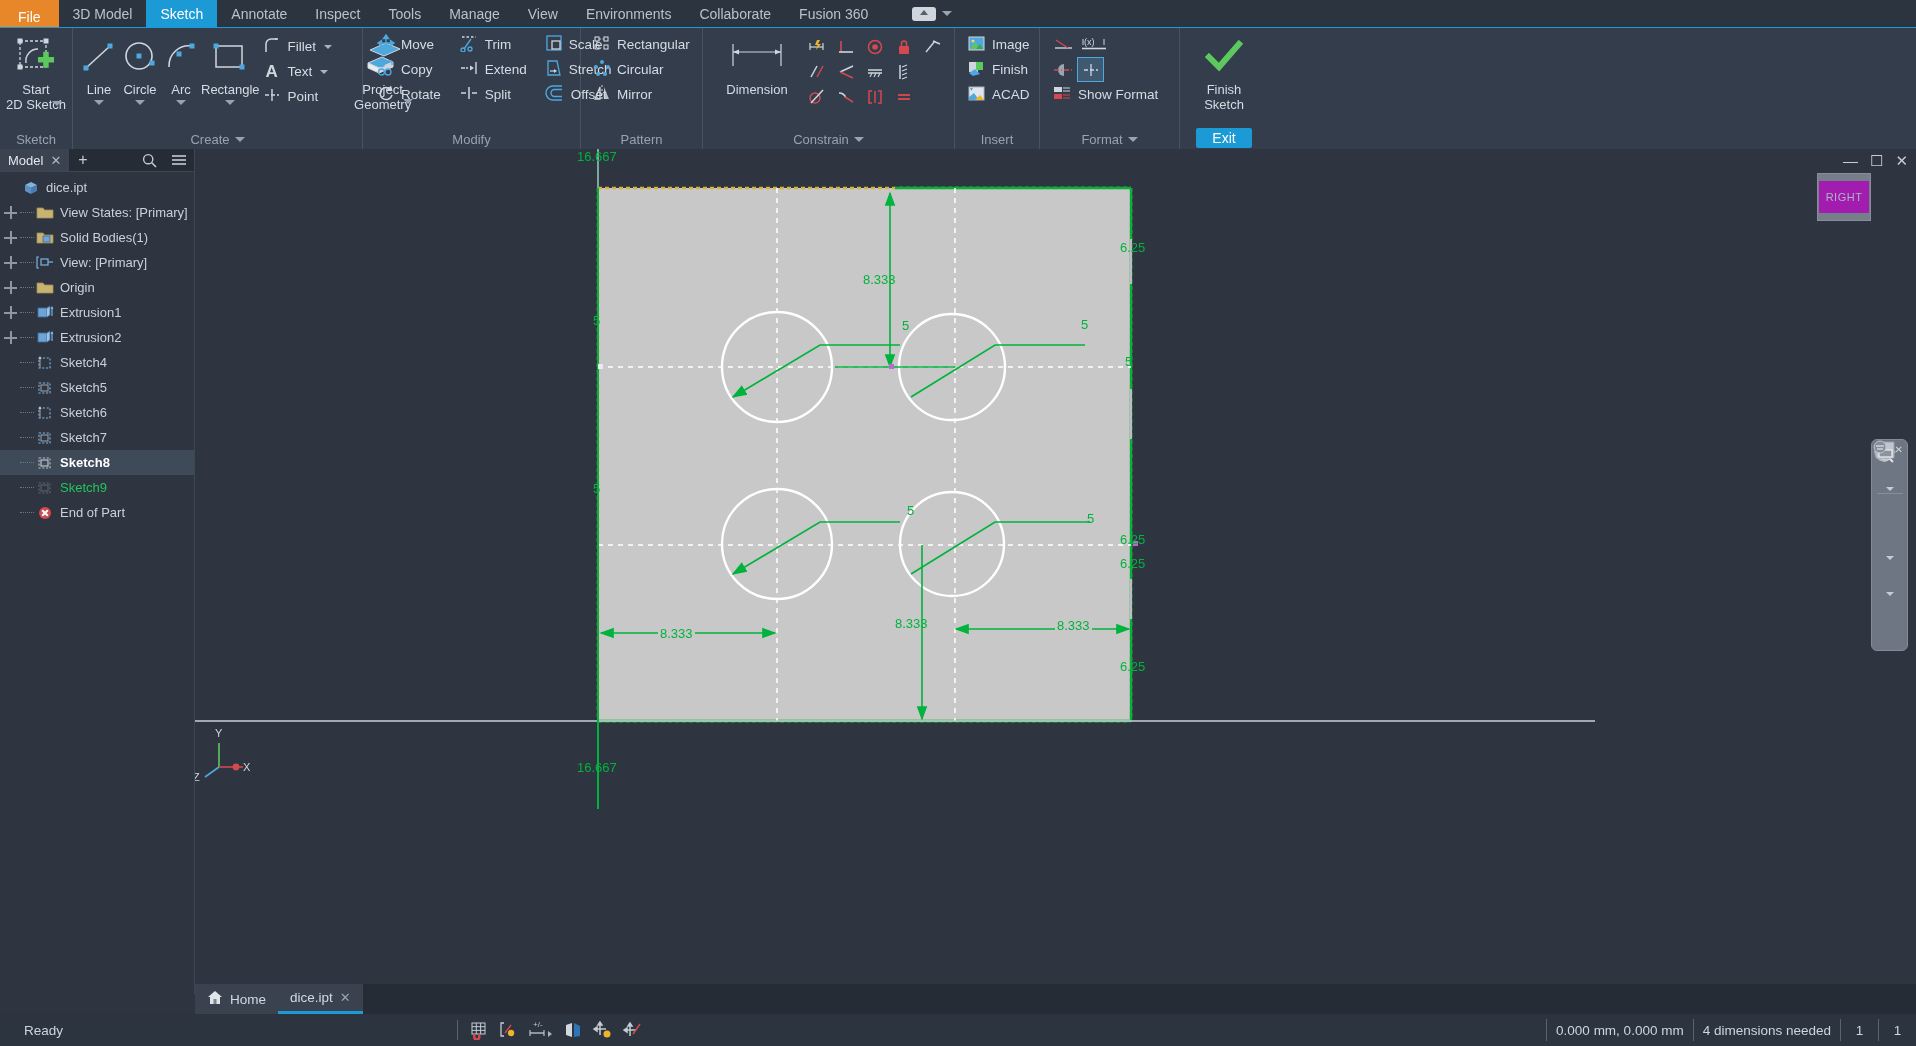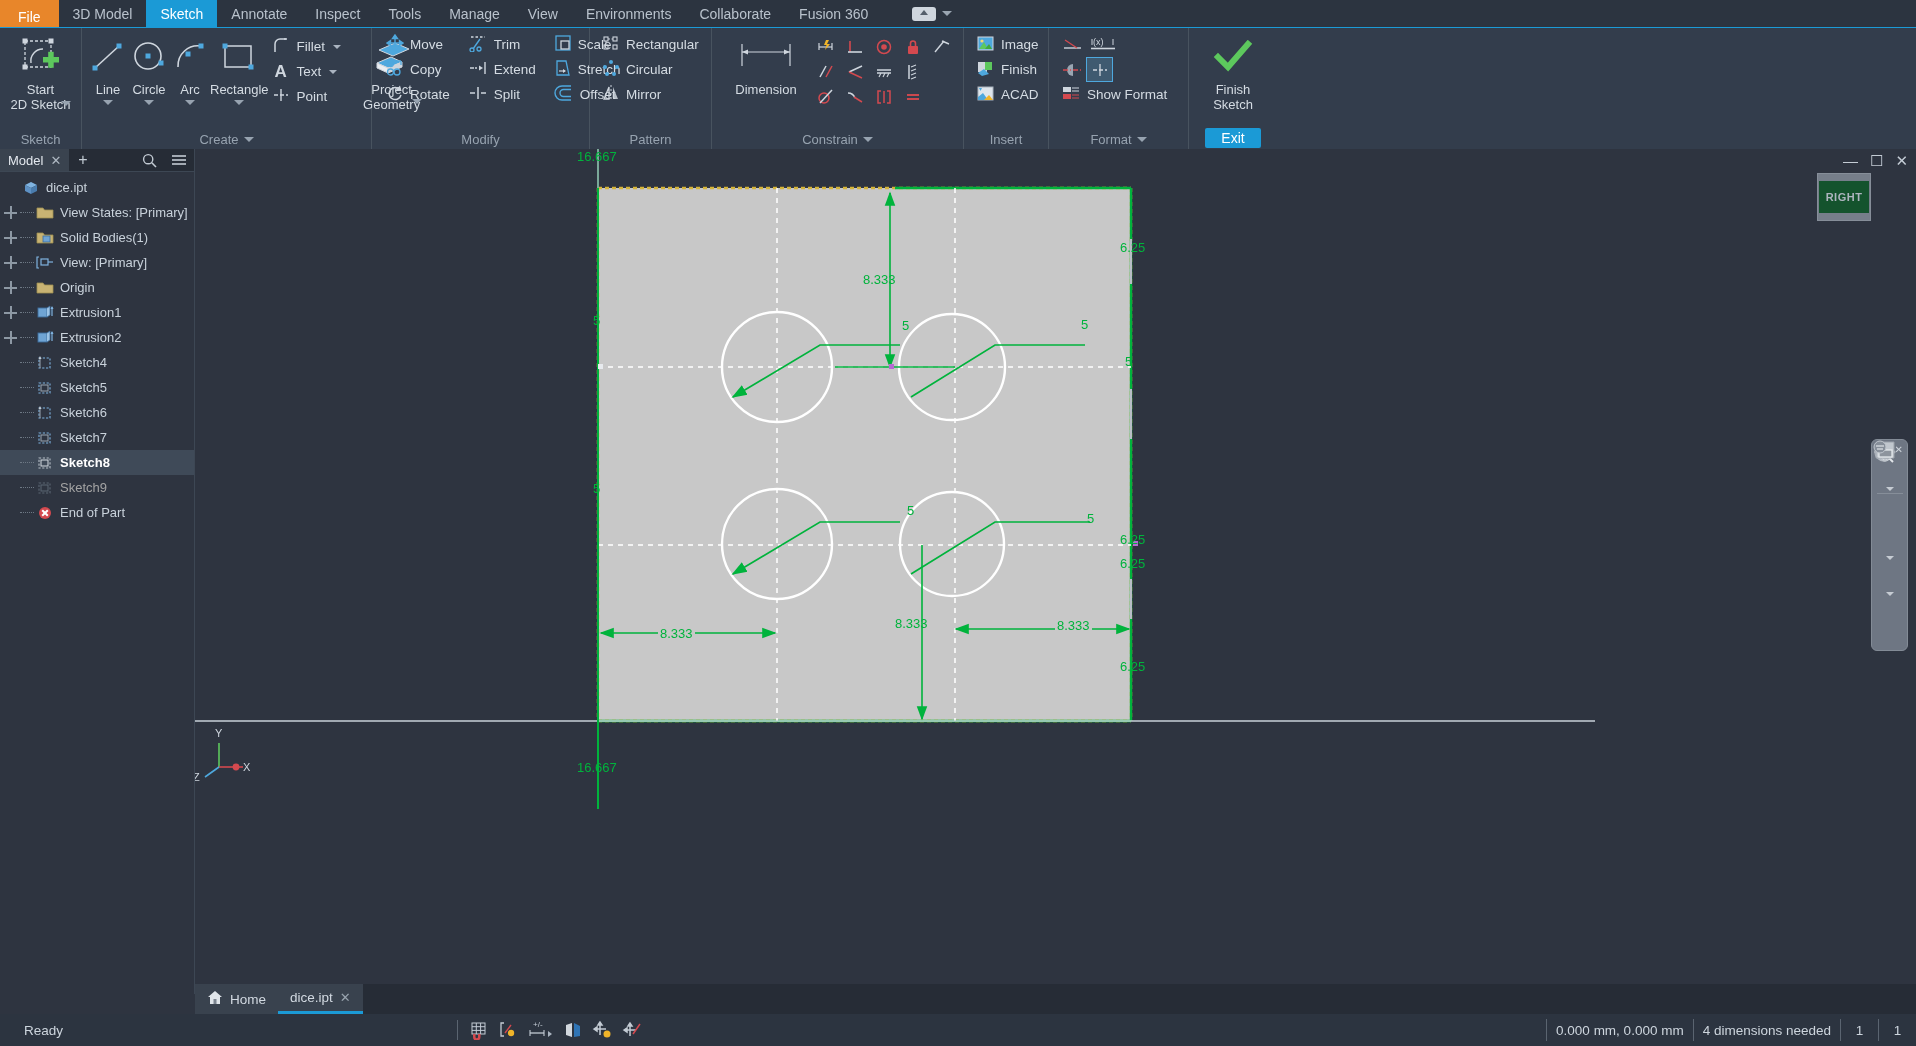--- a/index.html
+++ b/index.html
@@ -98,21 +98,21 @@
   .btab-plus { display:flex;align-items:center;padding:0 9px;color:#c3cbd4;font-size:16px;cursor:pointer;}
   .btab-spacer { flex: 1; }
   .btab-icon { display:flex;align-items:center;padding:0 7px;cursor:pointer; }
 
   .tree { padding-top: 3px; font-size: 13px; overflow: hidden; }
   .trow {
     display: flex; align-items: center; height: 25px; padding-left: 4px;
     color: #c9d2db; cursor: pointer; white-space: nowrap;
   }
   .trow.sel { background: #3f4a58; color: #ffffff; font-weight: bold; }
-  .trow.dim { color: #a3a3a3; }
+  .trow.dim { color: #22c55e; }
   .plus {
     width: 13px; height: 13px; position: relative; flex: none; margin-right: 3px;
   }
   .plus:before, .plus:after {
     content: ""; position: absolute; background: #8d98a4;
   }
   .plus:before { left: 0; top: 6px; width: 13px; height: 1.6px; }
   .plus:after  { top: 0; left: 6px; height: 13px; width: 1.6px; }
   .nopl { width: 13px; flex: none; margin-right: 3px; }
   .dots { width: 14px; flex:none; border-bottom:1px dotted #6d7884; height:1px; }
@@ -127,21 +127,21 @@
 
   .winbtns { position: absolute; right: 8px; top: 5px; display:flex; gap:12px; z-index: 40;}
   .winbtn { color: #c4ccd5; font-size: 15px; cursor: pointer; line-height: 14px;}
 
   .viewcube {
     position: absolute; right: 45px; top: 24px; width: 54px; height: 48px;
     background: #767e8a; border: 1px solid #868e99;
     display: flex; align-items: center; justify-content: center;
     color: #aeb5bf; font-size: 11px; letter-spacing: .5px; cursor: pointer;
   }
-  .viewcube span { background:#14532d; padding:10px 7px;font-weight:bold; }
+  .viewcube span { background:#a21caf; padding:10px 7px; }
 
   .navbar {
     position: absolute; right: 8px; top: 290px; width: 37px;
     background: #6e7683; border: 1px solid #838b96; border-radius: 6px;
     display: flex; flex-direction: column; align-items: center; padding: 4px 0 4px 0; gap: 2px;
   }
   .navbar .nx { align-self:flex-end; margin-right:4px; color:#cdd3da; font-size:10px; cursor:pointer;}
   .navbar .ni { width: 30px; height: 28px; display:flex;align-items:center;justify-content:center;cursor:pointer;}
   .navbar .nsep { width: 26px; border-top: 1px solid #868e99; }
   .navbar .ntri { width:0;height:0;border-left:4px solid transparent;border-right:4px solid transparent;border-top:4px solid #c6ccd3; }
@@ -190,21 +190,21 @@
     <div class="menu-item">Collaborate</div>
     <div class="menu-item">Fusion 360</div>
     <div class="menu-cloud">
       <div class="cloud-box"></div>
       <div class="caret-dn"></div>
     </div>
   </div>
 
   <div class="ribbon">
 
-    <div class="rpanel" style="width:82px">
+    <div class="rpanel" style="width:73px">
       <div class="rpanel-body">
         <div class="bigbtn">
           <div class="ico">
             <svg width="44" height="40" viewBox="0 0 44 40">
               <rect x="6" y="4" width="26" height="26" fill="none" stroke="#cfd6de" stroke-width="1.3" stroke-dasharray="3 2"></rect>
               <rect x="3.5" y="1.5" width="5" height="5" fill="#cfd6de"></rect>
               <rect x="29.5" y="1.5" width="5" height="5" fill="#cfd6de"></rect>
               <rect x="3.5" y="27.5" width="5" height="5" fill="#cfd6de"></rect>
               <path d="M12 26 A12 12 0 0 1 24 12" fill="none" stroke="#cfd6de" stroke-width="1.4"></path>
               <g fill="#5dc85d">

